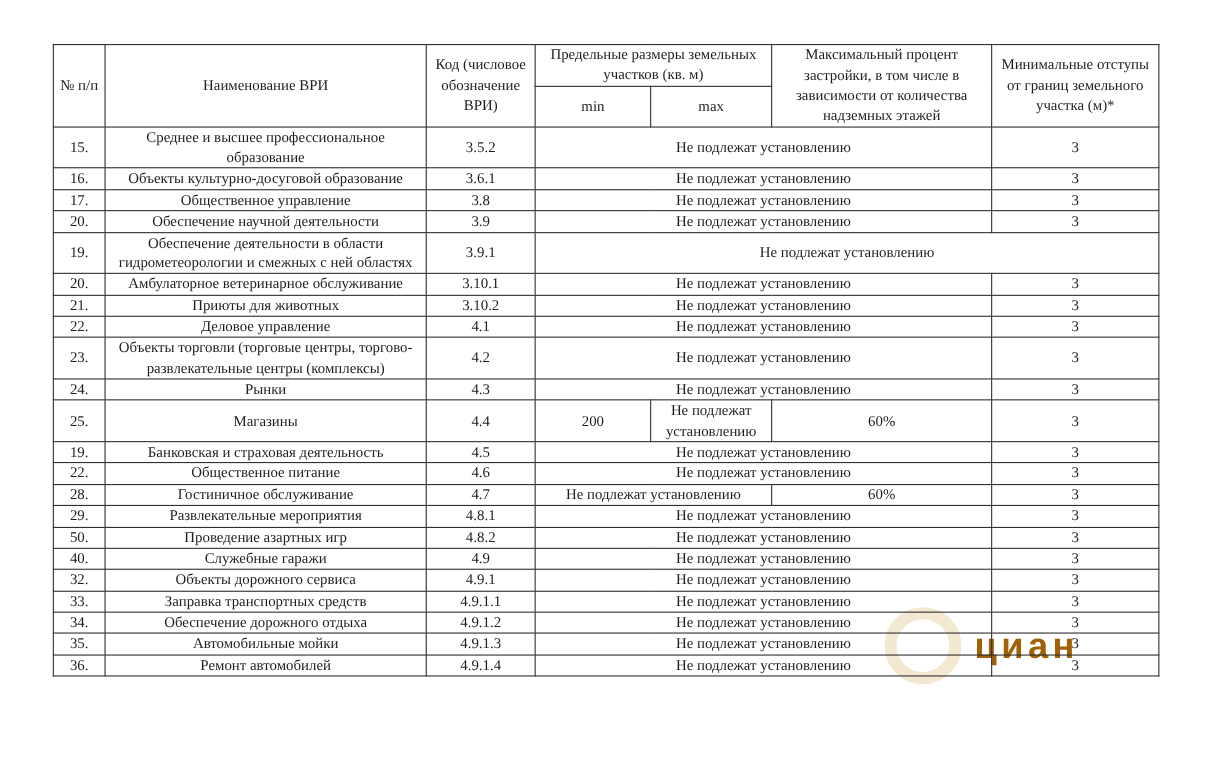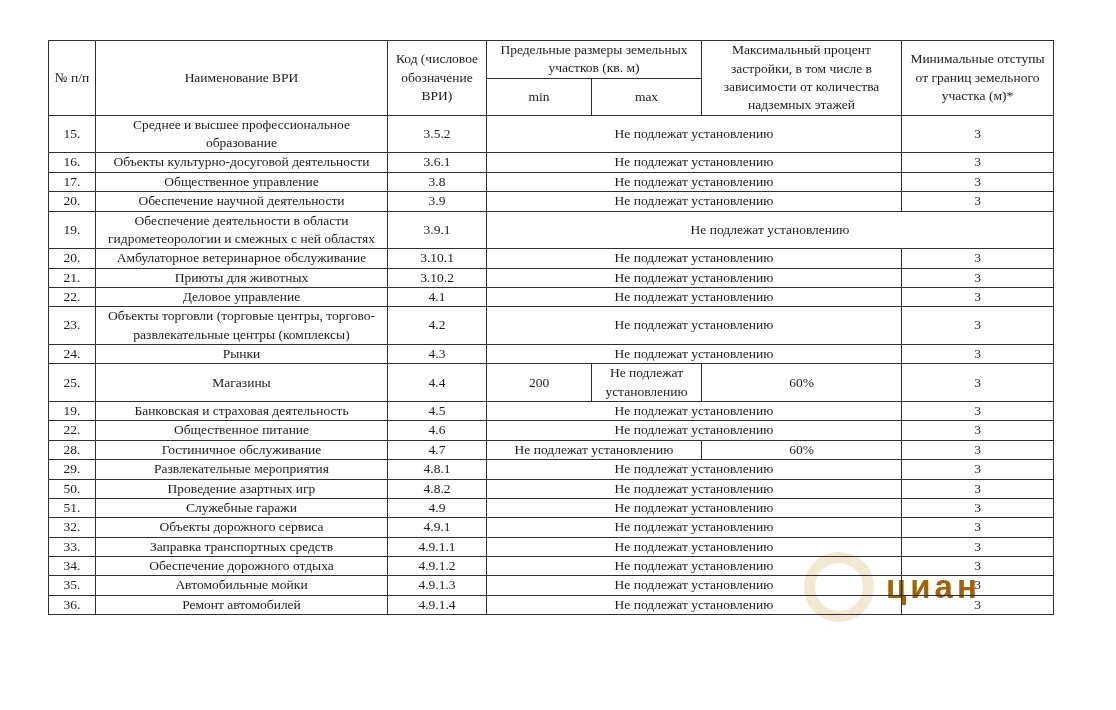--- a/index.html
+++ b/index.html
@@ -89,21 +89,21 @@
     <tbody id="rows">
         <tr>
           <td>15.</td>
           <td>Среднее и высшее профессиональное образование</td>
           <td>3.5.2</td>
           <td colspan="3">Не подлежат установлению</td>
           <td>3</td>
         </tr>
         <tr>
           <td>16.</td>
-          <td>Объекты культурно-досуговой деятельности</td>
+          <td>Объекты культурно-досуговой образование</td>
           <td>3.6.1</td>
           <td colspan="3">Не подлежат установлению</td>
           <td>3</td>
         </tr>
         <tr>
           <td>17.</td>
           <td>Общественное управление</td>
           <td>3.8</td>
           <td colspan="3">Не подлежат установлению</td>
           <td>3</td>
@@ -195,21 +195,21 @@
           <td>3</td>
         </tr>
         <tr>
           <td>50.</td>
           <td>Проведение азартных игр</td>
           <td>4.8.2</td>
           <td colspan="3">Не подлежат установлению</td>
           <td>3</td>
         </tr>
         <tr>
-          <td>51.</td>
+          <td>40.</td>
           <td>Служебные гаражи</td>
           <td>4.9</td>
           <td colspan="3">Не подлежат установлению</td>
           <td>3</td>
         </tr>
         <tr>
           <td>32.</td>
           <td>Объекты дорожного сервиса</td>
           <td>4.9.1</td>
           <td colspan="3">Не подлежат установлению</td>

